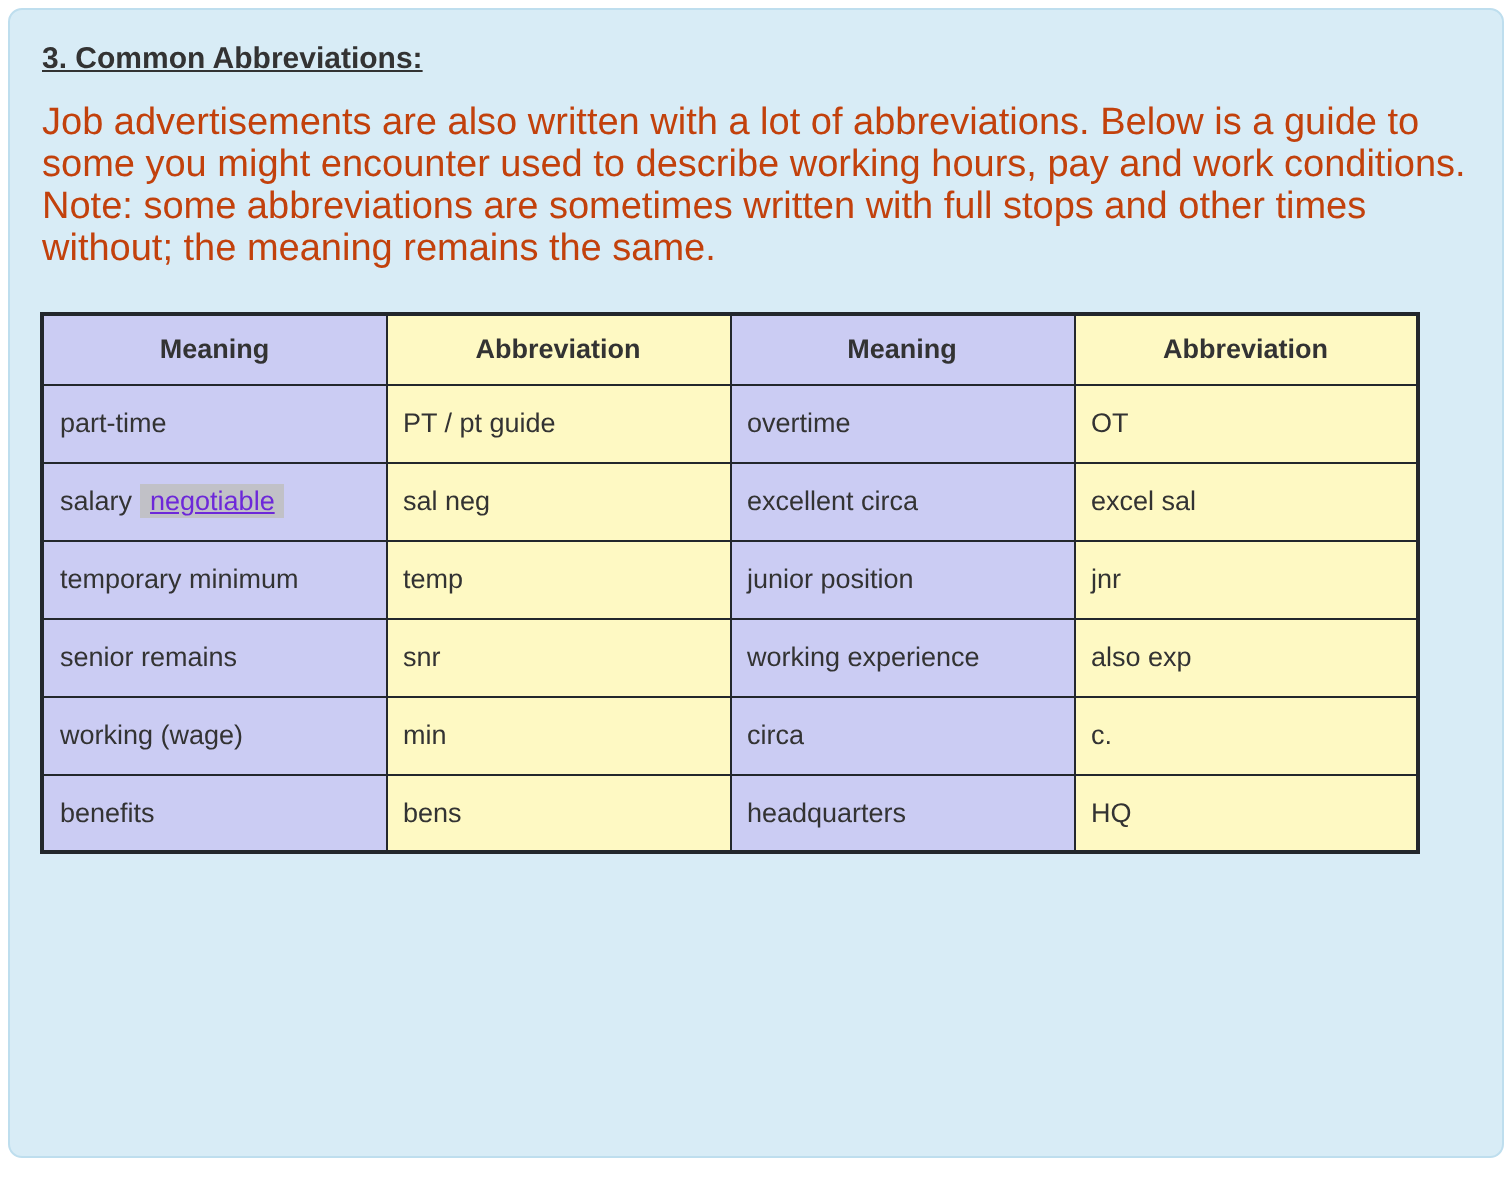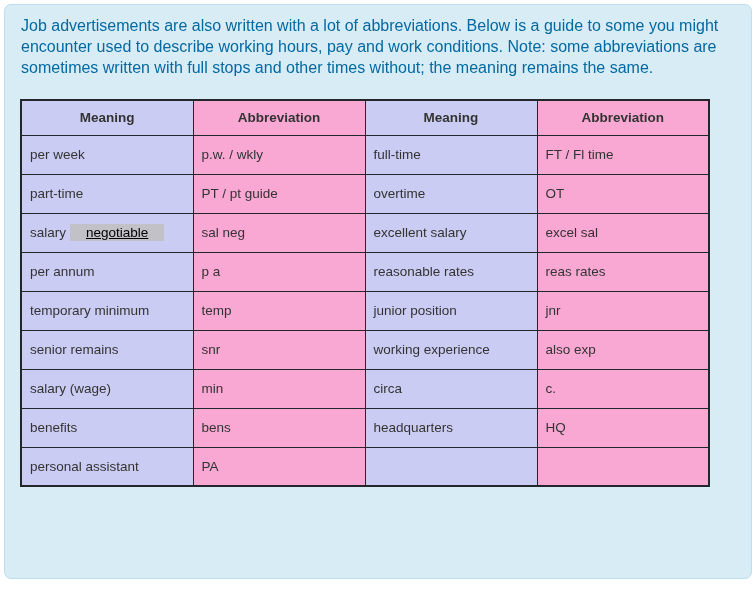--- a/index.html
+++ b/index.html
@@ -24,23 +24,23 @@
   }
   .section-title {
     margin: 6px 0 13px 2px;
     font-size: 15px;
     font-weight: bold;
     text-decoration: underline;
     color: #333333;
   }
   .intro {
     margin: 0 0 11px 2px;
-    font-size: 16px;
+    font-size: 19px;
     line-height: 21px;
-    color: #0369a1;
+    color: #c2410c;
     max-width: 722px;
   }
   table.abbr-table {
     border-collapse: collapse;
     table-layout: fixed;
     width: 688px;
     margin-left: 1px;
     border: 2px solid #23272c;
     margin-top: 21px;
   }
@@ -58,102 +58,85 @@
     text-align: center;
     vertical-align: middle;
   }
   .abbr-table td {
     height: 39px;
     padding: 0 8px;
     text-align: left;
     vertical-align: middle;
   }
   .col-meaning { background: #cbccf3; }
-  .col-abbr    { background: #f9a8d4; }
+  .col-abbr    { background: #fef9c3; }
   .hl-link {
-    color: #000000;
+    color: #6d28d9;
     text-decoration: underline;
     background: #c1c1c7;
-    padding: 1px 16px;
+    padding: 1px 5px;
     margin-left: 4px;
     cursor: pointer;
     text-align: center;
   }
 </style>
 </head>
 <body>
 
 <div class="panel">
+  <h3 class="section-title">3. Common Abbreviations:</h3>
   <p class="intro">Job advertisements are also written with a lot of abbreviations. Below is a guide to some you might encounter used to describe working hours, pay and work conditions. Note: some abbreviations are sometimes written with full stops and other times without; the meaning remains the same.</p>
 
   <table class="abbr-table">
     <colgroup>
       <col style="width:172px">
         <col style="width:172px">
         <col style="width:172px">
         <col style="width:172px">
     </colgroup>
     <tbody>
         <tr>
       <th class="col-meaning">Meaning</th>
       <th class="col-abbr">Abbreviation</th>
       <th class="col-meaning">Meaning</th>
       <th class="col-abbr">Abbreviation</th>
     </tr>
     <tr>
-      <td class="col-meaning">per week</td>
-      <td class="col-abbr">p.w. / wkly</td>
-      <td class="col-meaning">full-time</td>
-      <td class="col-abbr">FT / Fl time</td>
-    </tr>
-    <tr>
       <td class="col-meaning">part-time</td>
       <td class="col-abbr">PT / pt guide</td>
       <td class="col-meaning">overtime</td>
       <td class="col-abbr">OT</td>
     </tr>
     <tr>
       <td class="col-meaning">
         <span>salary</span><span class="hl-link">negotiable</span>
       </td>
       <td class="col-abbr">sal neg</td>
-      <td class="col-meaning">excellent salary</td>
+      <td class="col-meaning">excellent circa</td>
       <td class="col-abbr">excel sal</td>
-    </tr>
-    <tr>
-      <td class="col-meaning">per annum</td>
-      <td class="col-abbr">p a</td>
-      <td class="col-meaning">reasonable rates</td>
-      <td class="col-abbr">reas rates</td>
     </tr>
     <tr>
       <td class="col-meaning">temporary minimum</td>
       <td class="col-abbr">temp</td>
       <td class="col-meaning">junior position</td>
       <td class="col-abbr">jnr</td>
     </tr>
     <tr>
       <td class="col-meaning">senior remains</td>
       <td class="col-abbr">snr</td>
       <td class="col-meaning">working experience</td>
       <td class="col-abbr">also exp</td>
     </tr>
     <tr>
-      <td class="col-meaning">salary (wage)</td>
+      <td class="col-meaning">working (wage)</td>
       <td class="col-abbr">min</td>
       <td class="col-meaning">circa</td>
       <td class="col-abbr">c.</td>
     </tr>
     <tr>
       <td class="col-meaning">benefits</td>
       <td class="col-abbr">bens</td>
       <td class="col-meaning">headquarters</td>
       <td class="col-abbr">HQ</td>
     </tr>
-    <tr>
-      <td class="col-meaning">personal assistant</td>
-      <td class="col-abbr">PA</td>
-      <td class="col-meaning"></td>
-      <td class="col-abbr"></td>
-    </tr>
   </tbody>
     </table>
 </div>
 
 </body></html>

